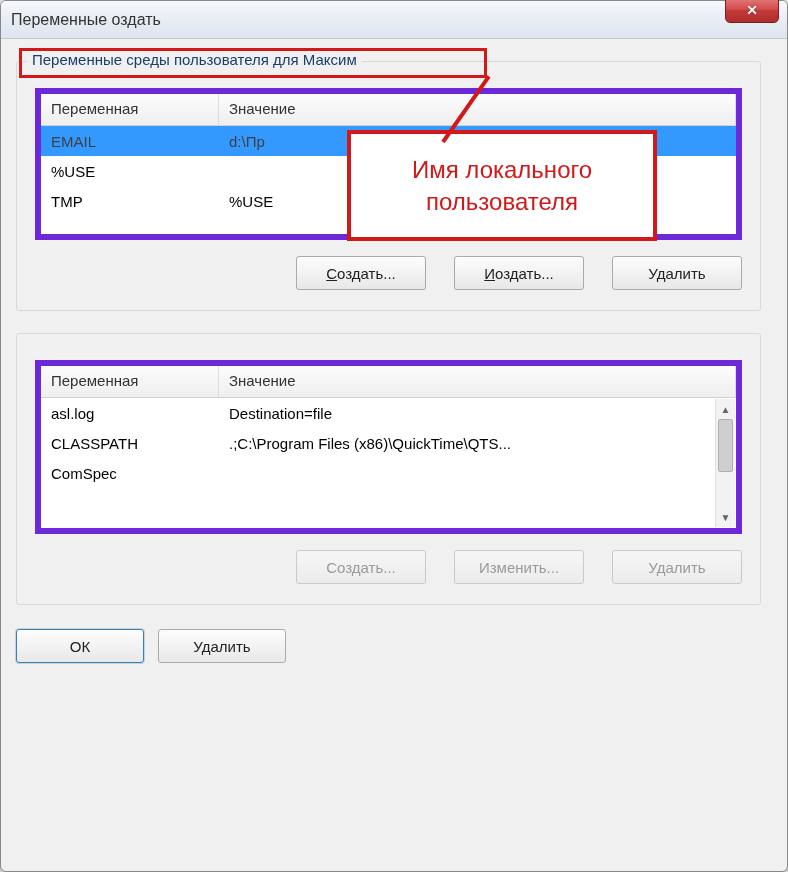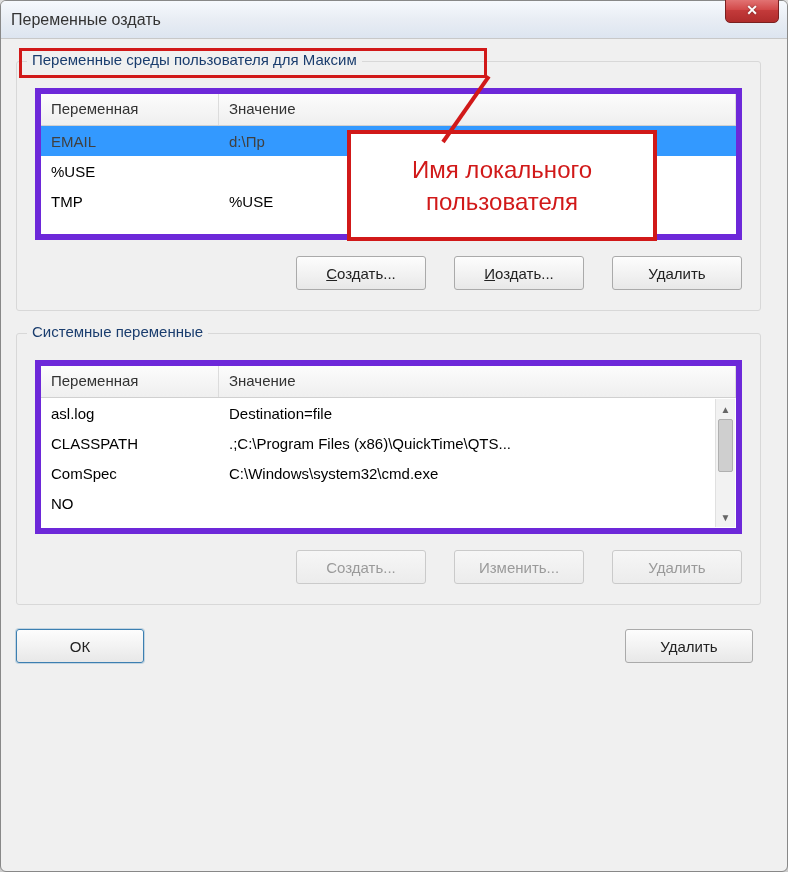--- a/index.html
+++ b/index.html
@@ -29,21 +29,21 @@
 .listcell.col-value{flex:1}
 .btnrow{display:flex;justify-content:flex-end;gap:28px;margin-top:16px}
 .btn{min-width:130px;height:34px;background:linear-gradient(to bottom,#fdfdfd,#e8e8e8);border:1px solid #aaa;border-radius:3px;padding:0 14px;color:#222;display:flex;align-items:center;justify-content:center;cursor:pointer}
 .btn.disabled{color:#9a9a9a;border-color:#cacaca;background:linear-gradient(to bottom,#f6f6f6,#ececec)}
 .btn.primary{border-color:#3c7fb1;box-shadow:0 0 0 1px rgba(60,127,177,.25)}
 .btn .ul{text-decoration:underline}
 .scrollbar{position:absolute;right:1px;top:33px;bottom:1px;width:20px;background:#f2f2f2;border-left:1px solid #e0e0e0;display:flex;flex-direction:column}
 .sb-btn{height:20px;display:flex;align-items:center;justify-content:center;color:#666;font-size:10px}
 .sb-track{flex:1}
 .sb-thumb{background:#cfcfcf;border:1px solid #b0b0b0;border-radius:2px;height:60%;margin:0 2px}
-.dlg-btnrow{display:flex;justify-content:space-between;gap:14px;padding:4px 8px 0 0}
+.dlg-btnrow{display:flex;justify-content:flex-start;gap:14px;padding:4px 8px 0 0}
 .listbody.sys{min-height:130px}
 .gb2{margin-bottom:20px}
 </style>
 </head>
 <body>
 
 <div class="window">
 
   <div class="titlebar">
     <span class="titlebar-text">Переменные оздать</span>
@@ -90,42 +90,39 @@
         <div class="btn">
             <span><span class="ul">И</span><span>оздать...</span></span>
           </div>
         <div class="btn">
             <span>Удалить</span>
           </div>
       </div>
     </div>
 
     <div class="groupbox gb2">
-      <span class="groupbox-title">Системные переменные</span>
 
       <div class="listview">
         <div class="listhdr">
           <div class="listhdr-col col-name">Переменная</div>
           <div class="listhdr-col col-value">Значение</div>
         </div>
         <div class="listbody sys" id="sys-rows">
             <div class="listrow">
               <div class="listcell col-name">asl.log</div>
               <div class="listcell col-value">Destination=file</div>
             </div>
             <div class="listrow">
               <div class="listcell col-name">CLASSPATH</div>
               <div class="listcell col-value">.;C:\Program Files (x86)\QuickTime\QTS...</div>
             </div>
             <div class="listrow">
               <div class="listcell col-name">ComSpec</div>
-              <div class="listcell col-value">C:\Windows\system32\cmd.exe</div>
             </div>
             <div class="listrow">
-              <div class="listcell col-value">NO</div>
             </div>
           </div>
         <div class="scrollbar">
           <div class="sb-btn">▲</div>
           <div class="sb-track">
               <div class="sb-thumb"></div>
             </div>
           <div class="sb-btn">▼</div>
         </div>
       </div>

